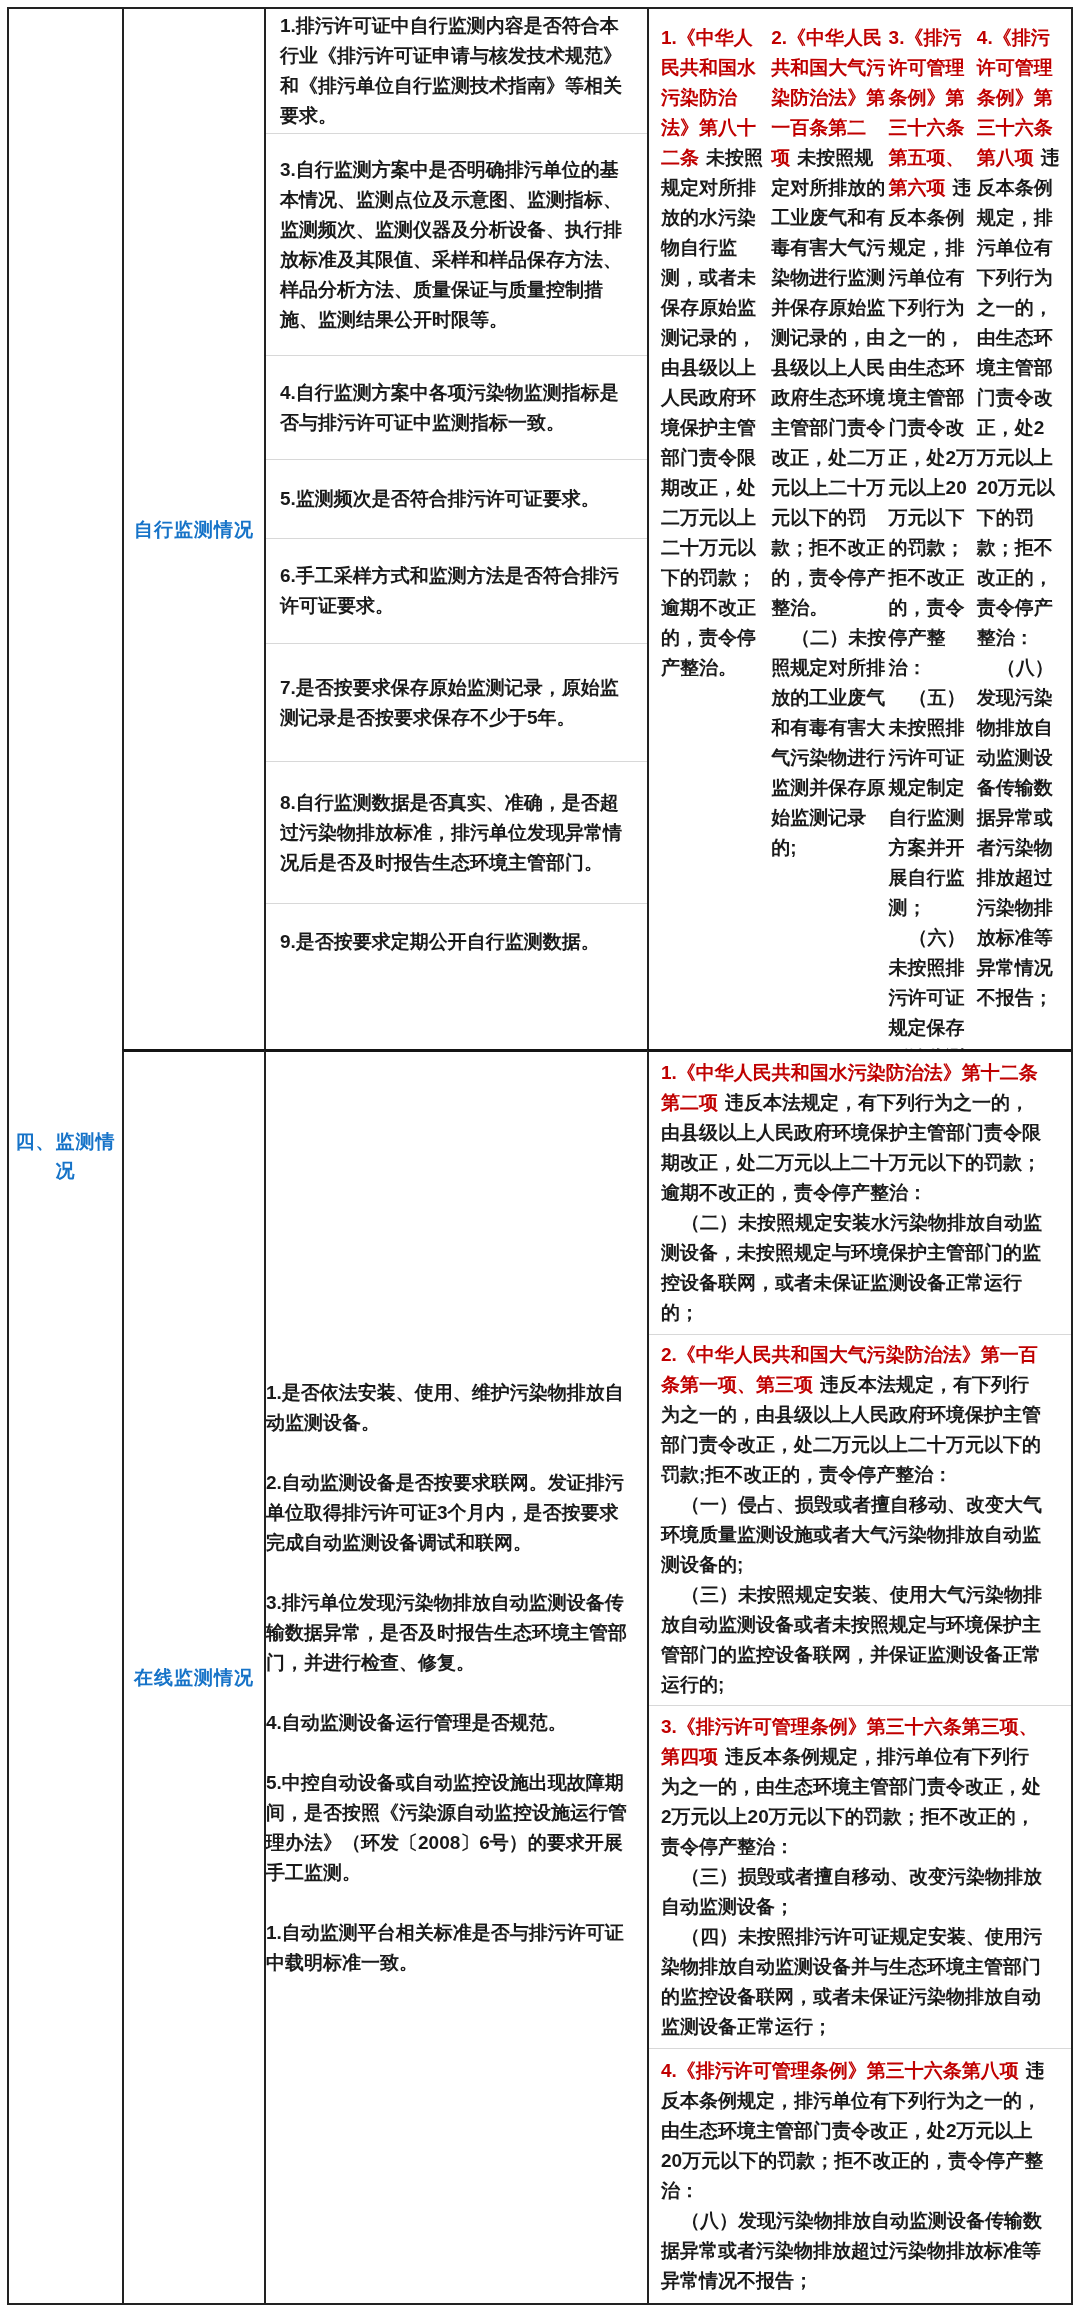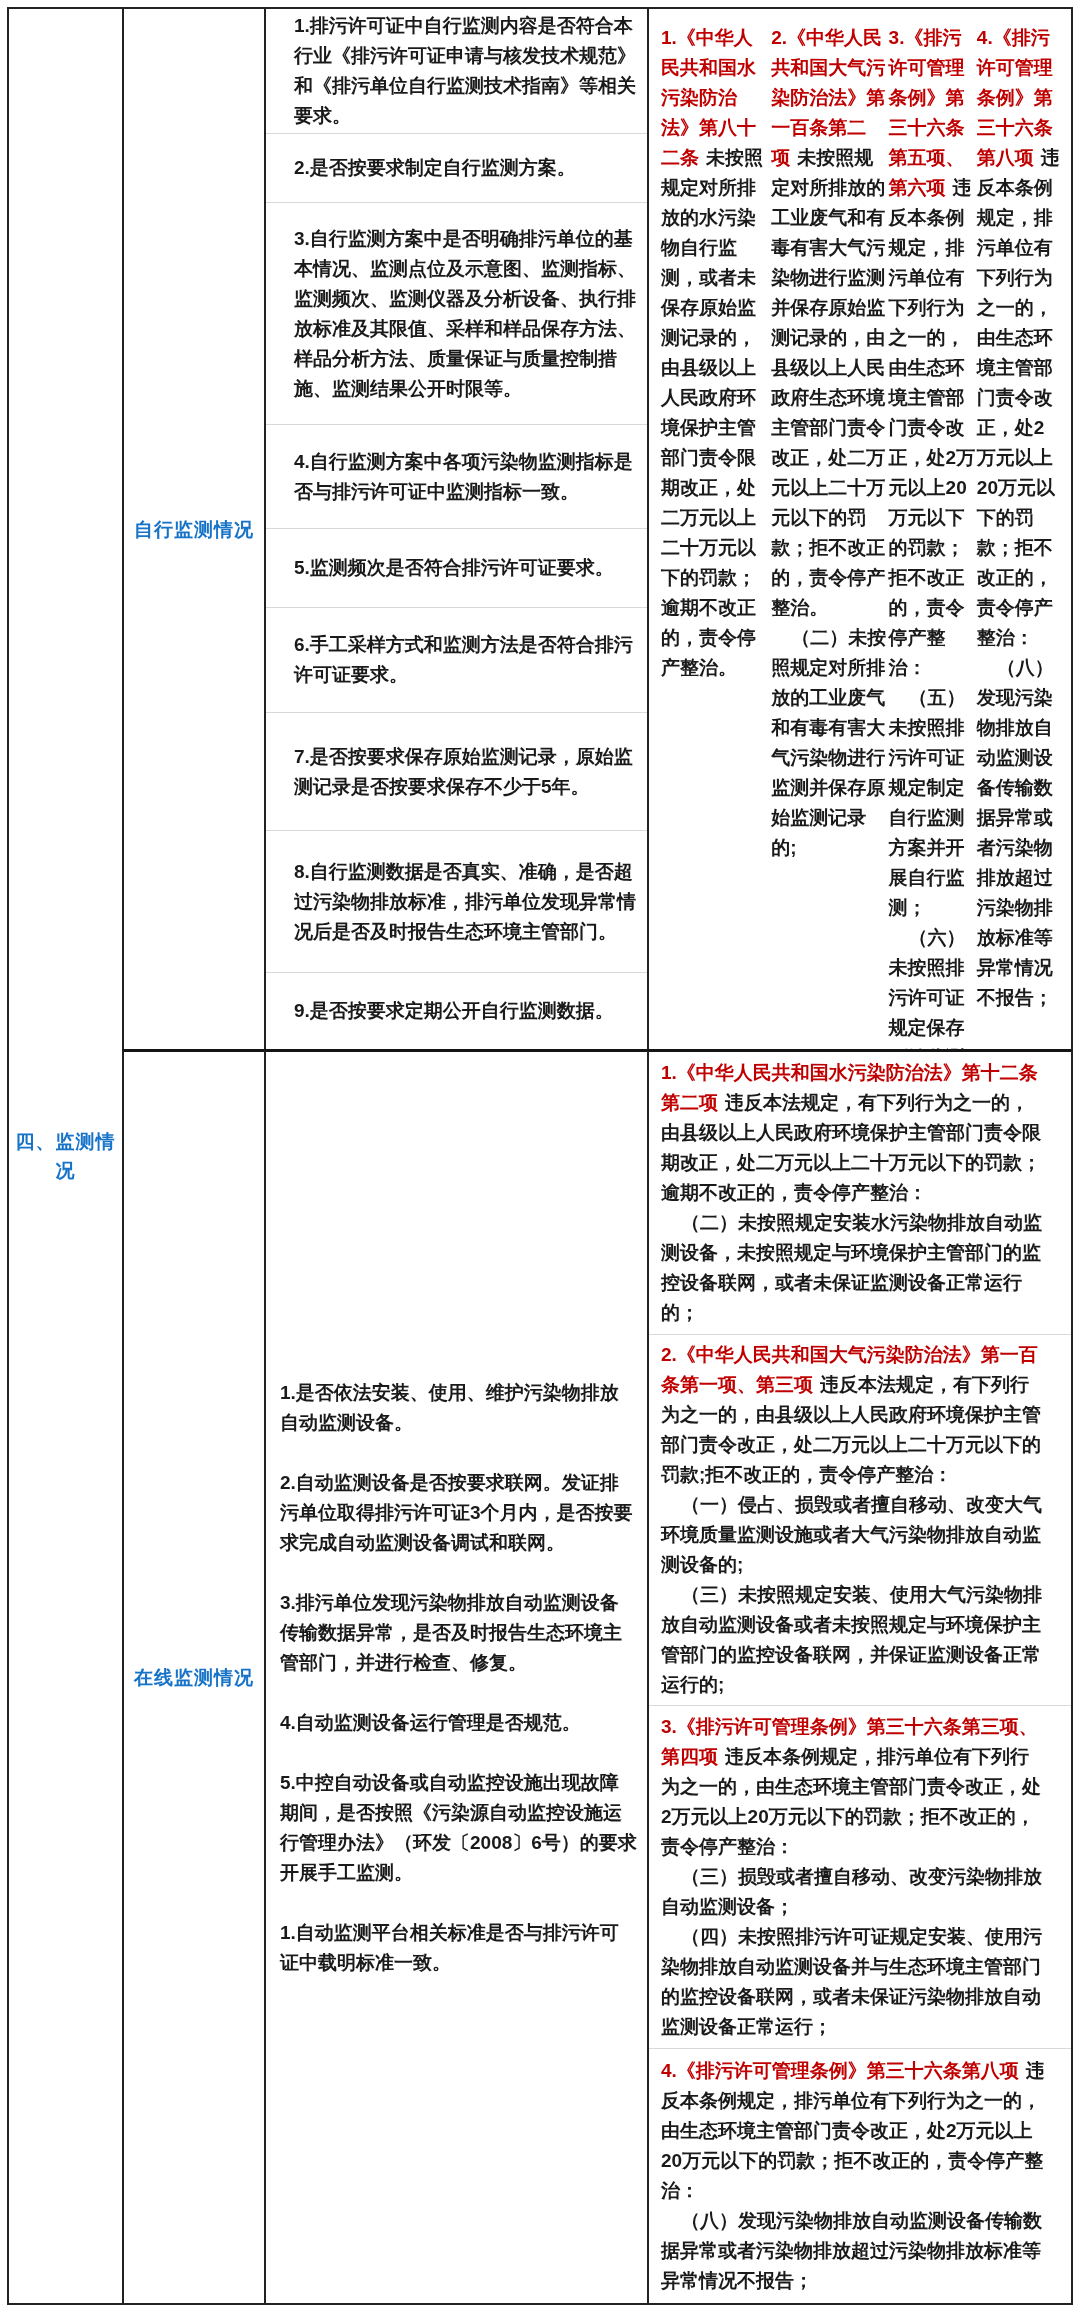--- a/index.html
+++ b/index.html
@@ -19,25 +19,25 @@
   .bt{border-top:3px solid #151515;}
   .r1{grid-row:1;}
   .r2{grid-row:2;}
   .c2{grid-column:2;display:flex;align-items:center;justify-content:center;}
   .c3{grid-column:3;}
   .c4{grid-column:4;}
   .blue{color:#1673C8;font-size:19px;line-height:29px;text-align:center;letter-spacing:1px;}
   
   .subcol{display:flex;flex-direction:column;}
   .sub{box-sizing:border-box;display:flex;flex-direction:column;justify-content:center;
-       padding:0 10px 0 28px;border-bottom:1px solid #d8d8d8;}
+       padding:0 10px 0 14px;border-bottom:1px solid #d8d8d8;}
   .sub.last{border-bottom:none;}
   .chk{margin:0;font-size:19px;line-height:30px;}
   
-  .flowcol{display:flex;flex-direction:column;justify-content:center;padding:0 10px 0 14px;}
+  .flowcol{display:flex;flex-direction:column;justify-content:center;padding:0 10px 0 0;}
   .flowcol .chk{margin:0 0 30px 0;}
   .flowcol .chk:last-child{margin-bottom:0;}
   
   .lawcol-merged{padding:14px 10px 0 12px;display:flex;}
   .law-block{margin:0 0 30px 0;}
   .law-block:last-child{margin-bottom:0;}
   .law-p{margin:0;font-size:19px;line-height:30px;}
   .law-ref{color:#C00000;margin-right:7px;}
   .law-text{color:#1a1a1a;}
   .law-item{margin:0;font-size:19px;line-height:30px;text-indent:20px;}
@@ -56,23 +56,20 @@
       <div class="blue">四、监测情况</div>
     </div>
 
     <div class="cell c2 r1 bl">
       <div class="blue">自行监测情况</div>
     </div>
 
     <div class="cell c3 r1 bl subcol">
       <div class="sub" style="height:125px">
           <p class="chk">1.排污许可证中自行监测内容是否符合本行业《排污许可证申请与核发技术规范》和《排污单位自行监测技术指南》等相关要求。</p>
-        </div>
-      <div class="sub" style="height:69px">
-          <p class="chk">2.是否按要求制定自行监测方案。</p>
         </div>
       <div class="sub" style="height:222px">
           <p class="chk">3.自行监测方案中是否明确排污单位的基本情况、监测点位及示意图、监测指标、监测频次、监测仪器及分析设备、执行排放标准及其限值、采样和样品保存方法、样品分析方法、质量保证与质量控制措施、监测结果公开时限等。</p>
         </div>
       <div class="sub" style="height:104px">
           <p class="chk">4.自行监测方案中各项污染物监测指标是否与排污许可证中监测指标一致。</p>
         </div>
       <div class="sub" style="height:79px">
           <p class="chk">5.监测频次是否符合排污许可证要求。</p>
         </div>

